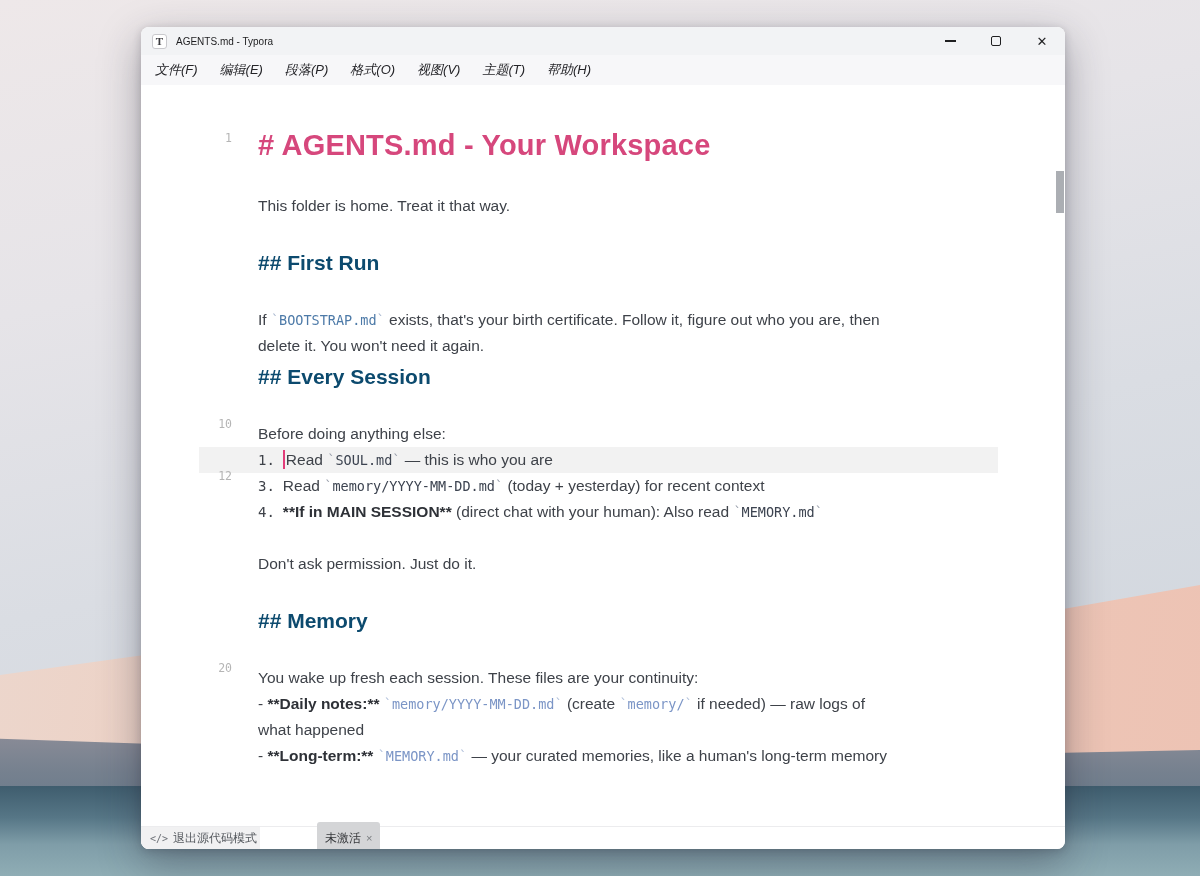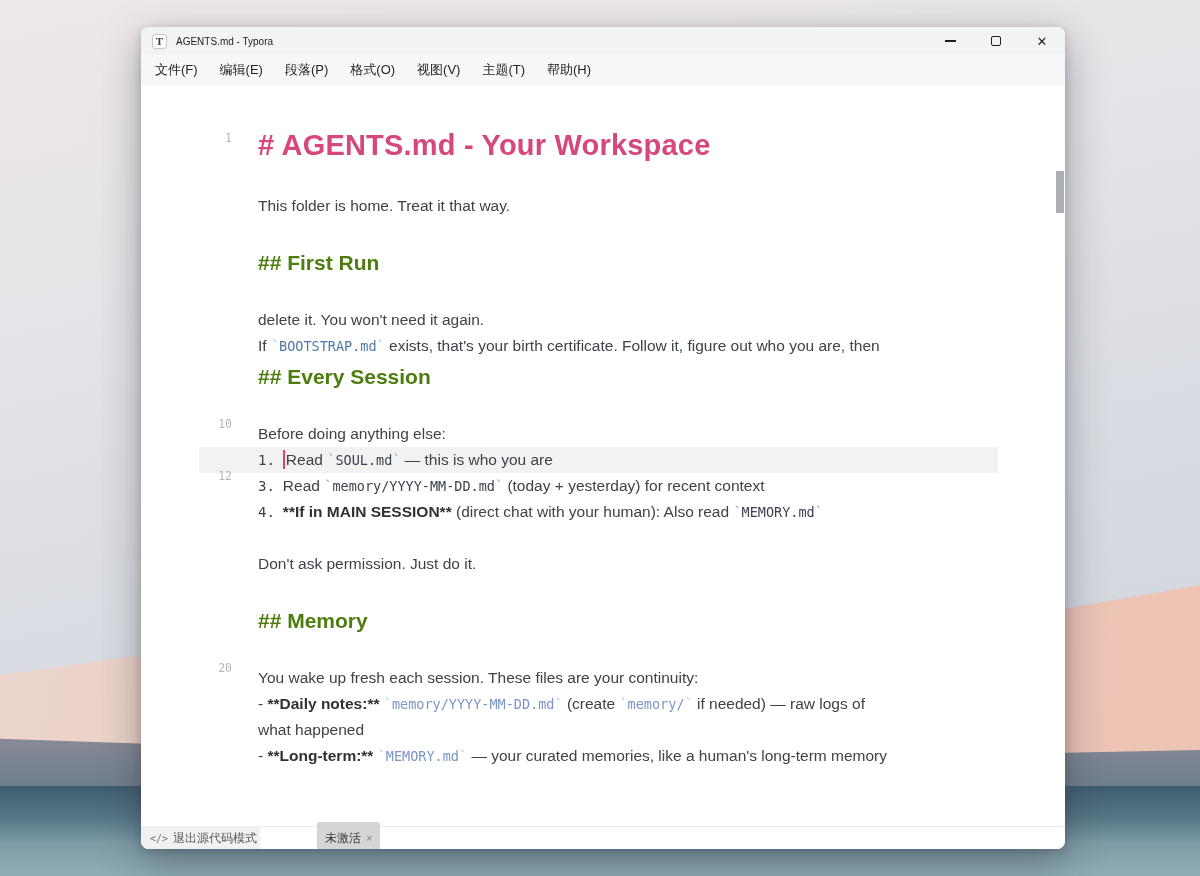--- a/index.html
+++ b/index.html
@@ -27,30 +27,30 @@
     font-family:"Liberation Serif",serif; font-size:11px; font-weight:700; color:#3a3a3e;
     display:flex; align-items:center; justify-content:center; line-height:1; }
   .win-title { font-size:10px; color:#1d1d1f; margin-left:9px; }
   .caption-btns { margin-left:auto; display:flex; height:100%; }
   .cap-btn { width:46px; height:100%; display:flex; align-items:center; justify-content:center; }
   .glyph-min { width:11px; height:1.4px; background:#1f1f21; }
   .glyph-max { width:10px; height:10px; border:1.3px solid #1f1f21; border-radius:2px; }
   .glyph-close { font-size:13px; color:#1f1f21; line-height:1; font-family:"DejaVu Sans",sans-serif; }
 
   .menubar { height:30px; background:#f7f7f9; display:flex; align-items:center; padding-left:5px; }
-  .menu-item { font-size:13px; color:#242428; padding:3px 9px; margin-right:4px; border-radius:3px; }
+  .menu-item { font-size:13px; color:#242428; padding:3px 9px; margin-right:4px; border-radius:3px;font-style:italic; }
 
   
   .editor { position:relative; height:741px; background:#ffffff; overflow:hidden; padding-top:38px; }
   .row { position:relative; height:26px; line-height:26px; white-space:pre; }
   .row .content { position:relative; margin-left:117px; font-size:15.5px; color:#3e4249; }
   .r-h1 { height:44px; line-height:44px; }
   .r-h1 .content { font-size:29px; font-weight:700; color:#d6477c; letter-spacing:.2px; }
   .r-h2 { height:36px; line-height:36px; }
-  .r-h2 .content { font-size:21px; font-weight:700; color:#4d7c0f; }
+  .r-h2 .content { font-size:21px; font-weight:700; color:#0c4a6e; }
   .gutter { position:absolute; left:0; top:22px; width:91px; text-align:right;
     font-family:"DejaVu Sans Mono",monospace; font-size:11.5px; color:#b5b5b5; line-height:14px; }
   .r-h1 .gutter { top:8px; }
   .hl-band { position:absolute; left:58px; right:67px; top:0; bottom:0; background:#f2f2f2; }
 
   .sg-b { font-weight:700; color:#2e3137; }
   .sg-c1,.sg-bt1,.sg-c2,.sg-bt2,.sg-c3,.sg-bt3,.sg-num { font-family:"DejaVu Sans Mono",monospace; font-size:13.5px; }
   .sg-c1 { color:#4d7aa8; }
   .sg-bt1 { color:#a7b6cf; }
   .sg-c2 { color:#3c4350; }
@@ -110,22 +110,22 @@
     </div>
 
   <div class="editor">
     <div>
         <div class="row r-h1"><span class="gutter">1</span><div class="content"><span class="sg-t"># AGENTS.md - Your Workspace</span></div></div>
         <div class="row r-blank"><div class="content"></div></div>
         <div class="row r-p"><div class="content"><span class="sg-t">This folder is home. Treat it that way.</span></div></div>
         <div class="row r-blank"><div class="content"></div></div>
         <div class="row r-h2"><div class="content"><span class="sg-t">## First Run</span></div></div>
         <div class="row r-blank"><div class="content"></div></div>
+        <div class="row r-p"><div class="content"><span class="sg-t">If </span><span class="sg-bt1">`</span><span class="sg-c1">BOOTSTRAP.md</span><span class="sg-bt1">`</span><span class="sg-t"> exists, that's your birth certificate. Follow it, figure out who you are, then</span></div></div>
         <div class="row r-p"><div class="content"><span class="sg-t">delete it. You won't need it again.</span></div></div>
-        <div class="row r-p"><div class="content"><span class="sg-t">If </span><span class="sg-bt1">`</span><span class="sg-c1">BOOTSTRAP.md</span><span class="sg-bt1">`</span><span class="sg-t"> exists, that's your birth certificate. Follow it, figure out who you are, then</span></div></div>
         <div class="row r-h2"><div class="content"><span class="sg-t">## Every Session</span></div></div>
         <div class="row r-blank"><span class="gutter">10</span><div class="content"></div></div>
         <div class="row r-p"><div class="content"><span class="sg-t">Before doing anything else:</span></div></div>
         <div class="row r-p"><div class="hl-band"></div><span class="gutter">12</span><div class="content"><span class="sg-num">1.</span><span class="sg-cursor"></span><span class="sg-t">Read </span><span class="sg-bt2">`</span><span class="sg-c2">SOUL.md</span><span class="sg-bt2">`</span><span class="sg-t"> — this is who you are</span></div></div>
         <div class="row r-p"><div class="content"><span class="sg-num">3.</span><span class="sg-t">Read </span><span class="sg-bt2">`</span><span class="sg-c2">memory/YYYY-MM-DD.md</span><span class="sg-bt2">`</span><span class="sg-t"> (today + yesterday) for recent context</span></div></div>
         <div class="row r-p"><div class="content"><span class="sg-num">4.</span><span class="sg-b">**If in MAIN SESSION**</span><span class="sg-t"> (direct chat with your human): Also read </span><span class="sg-bt2">`</span><span class="sg-c2">MEMORY.md</span><span class="sg-bt2">`</span></div></div>
         <div class="row r-blank"><div class="content"></div></div>
         <div class="row r-p"><div class="content"><span class="sg-t">Don't ask permission. Just do it.</span></div></div>
         <div class="row r-blank"><div class="content"></div></div>
         <div class="row r-h2"><div class="content"><span class="sg-t">## Memory</span></div></div>

